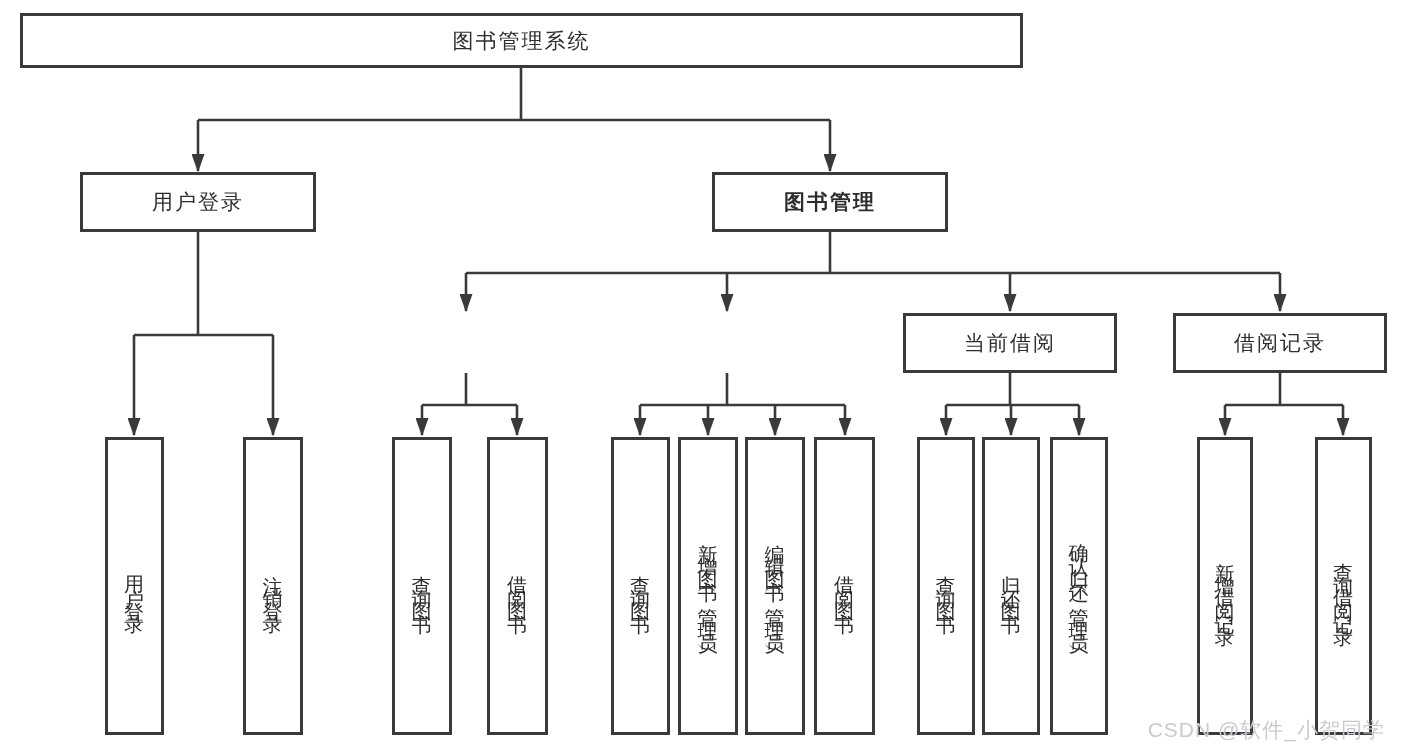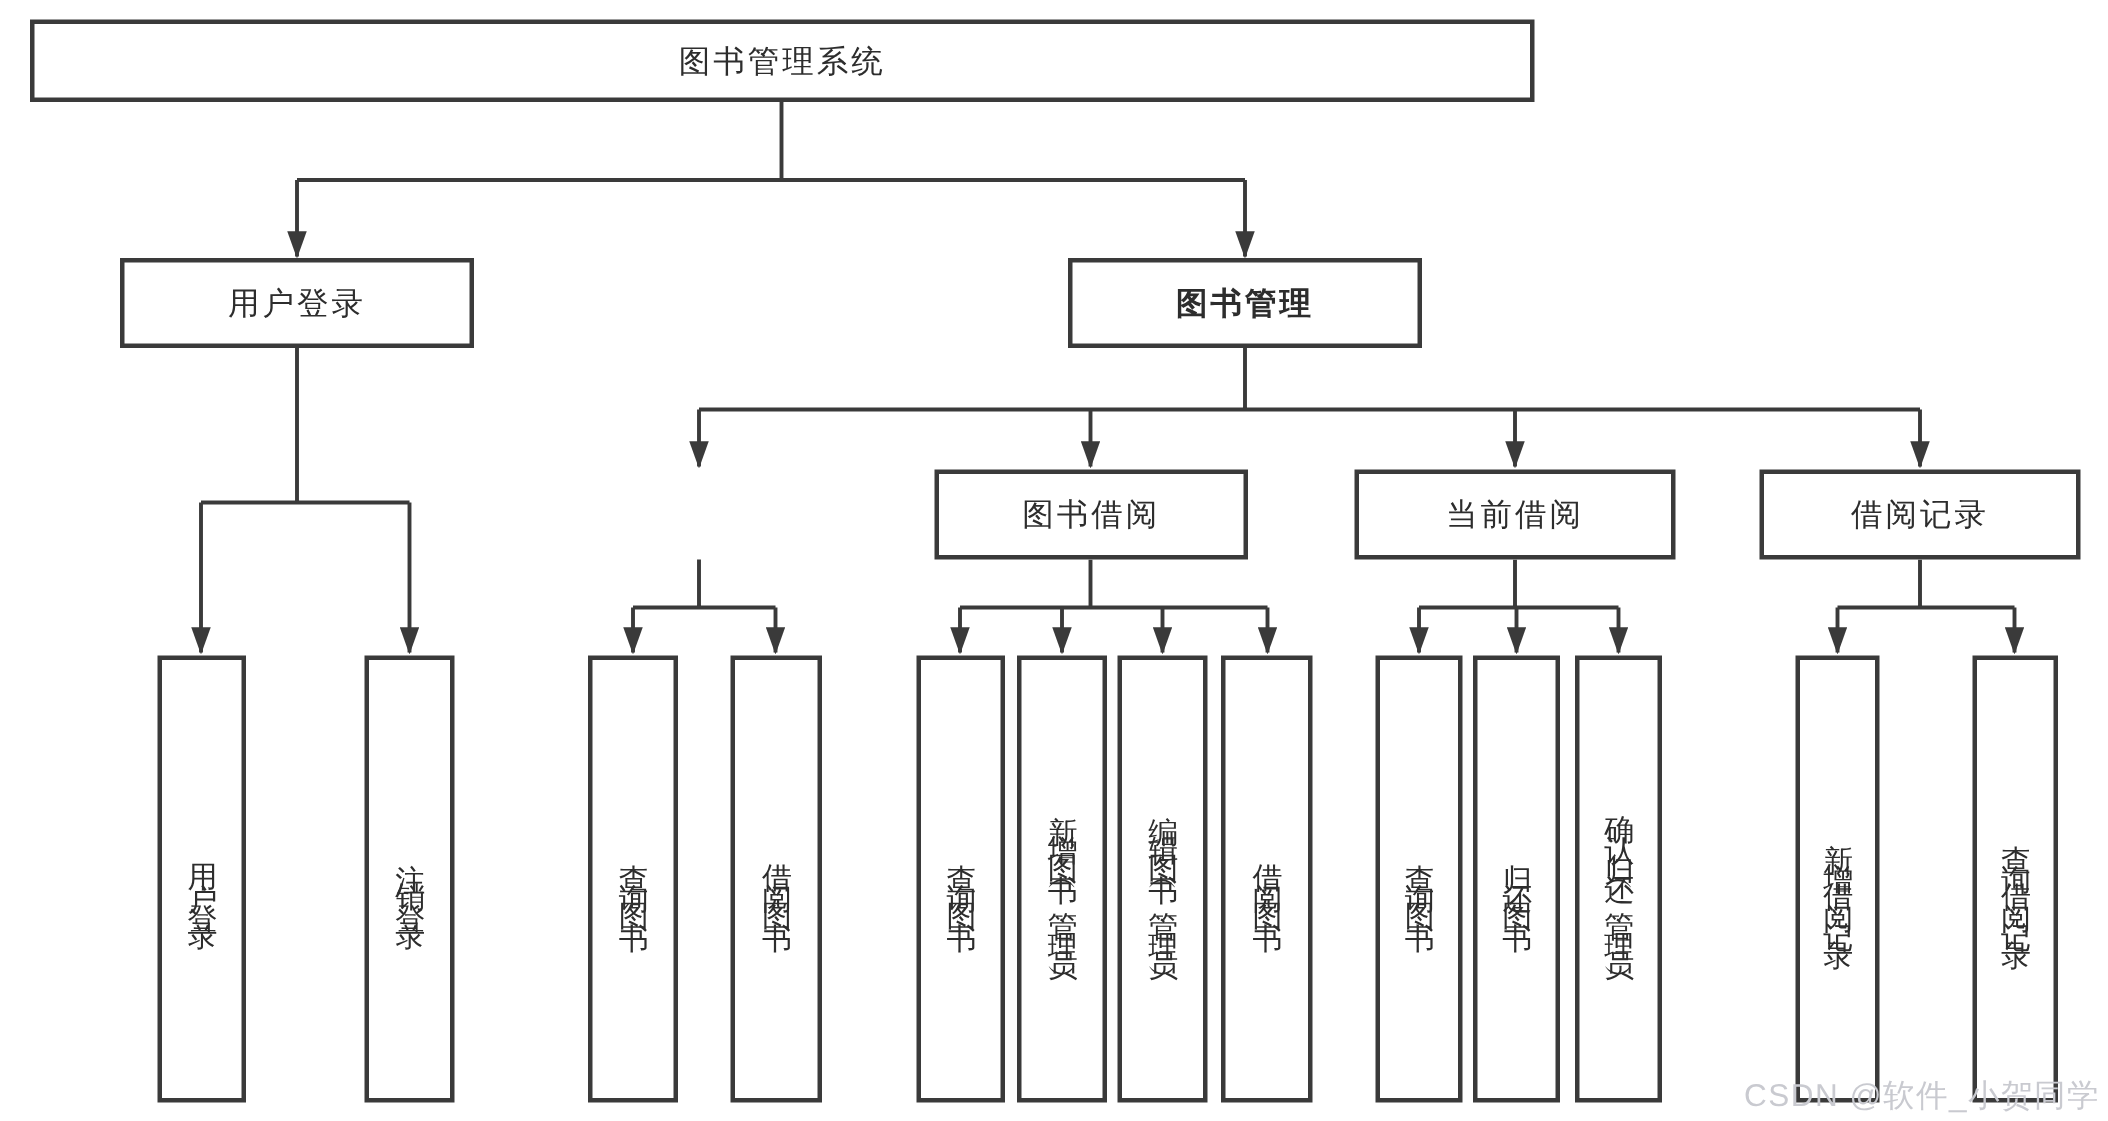--- a/index.html
+++ b/index.html
@@ -45,21 +45,21 @@
   #l6  { left:678px;  width:60px; }
   #l7  { left:745px;  width:60px; }
   #l8  { left:814px;  width:61px; }
   #l9  { left:917px;  width:58px; }
   #l10 { left:982px;  width:58px; }
   #l11 { left:1050px; width:58px; }
   #l12 { left:1197px; width:56px; }
   #l13 { left:1315px; width:57px; }
   .watermark {
     position:absolute;
-    right:5px; bottom:3px;
+    right:20px; bottom:3px;
     font-size:21px;
     color:#c9cad0;
     letter-spacing:1px;
     white-space:nowrap;
   }
 </style>
 </head>
 <body>
 
 <div class="canvas">
@@ -111,23 +111,20 @@
     <span>图书管理系统</span>
   </div>
 
   <div class="node h" id="n-user-login">
     <span>用户登录</span>
   </div>
   <div class="node h" id="n-book-mgmt">
     <span>图书管理</span>
   </div>
 
-  <div class="node h" id="n-book-borrow">
-    <span>图书借阅</span>
-  </div>
   <div class="node h" id="n-borrow-rec">
     <span>借阅记录</span>
   </div>
   <div class="node h" id="n-cur-borrow">
     <span>当前借阅</span>
   </div>
 
   <div class="node v" id="l1">
     <span>用户登录</span>
   </div>

